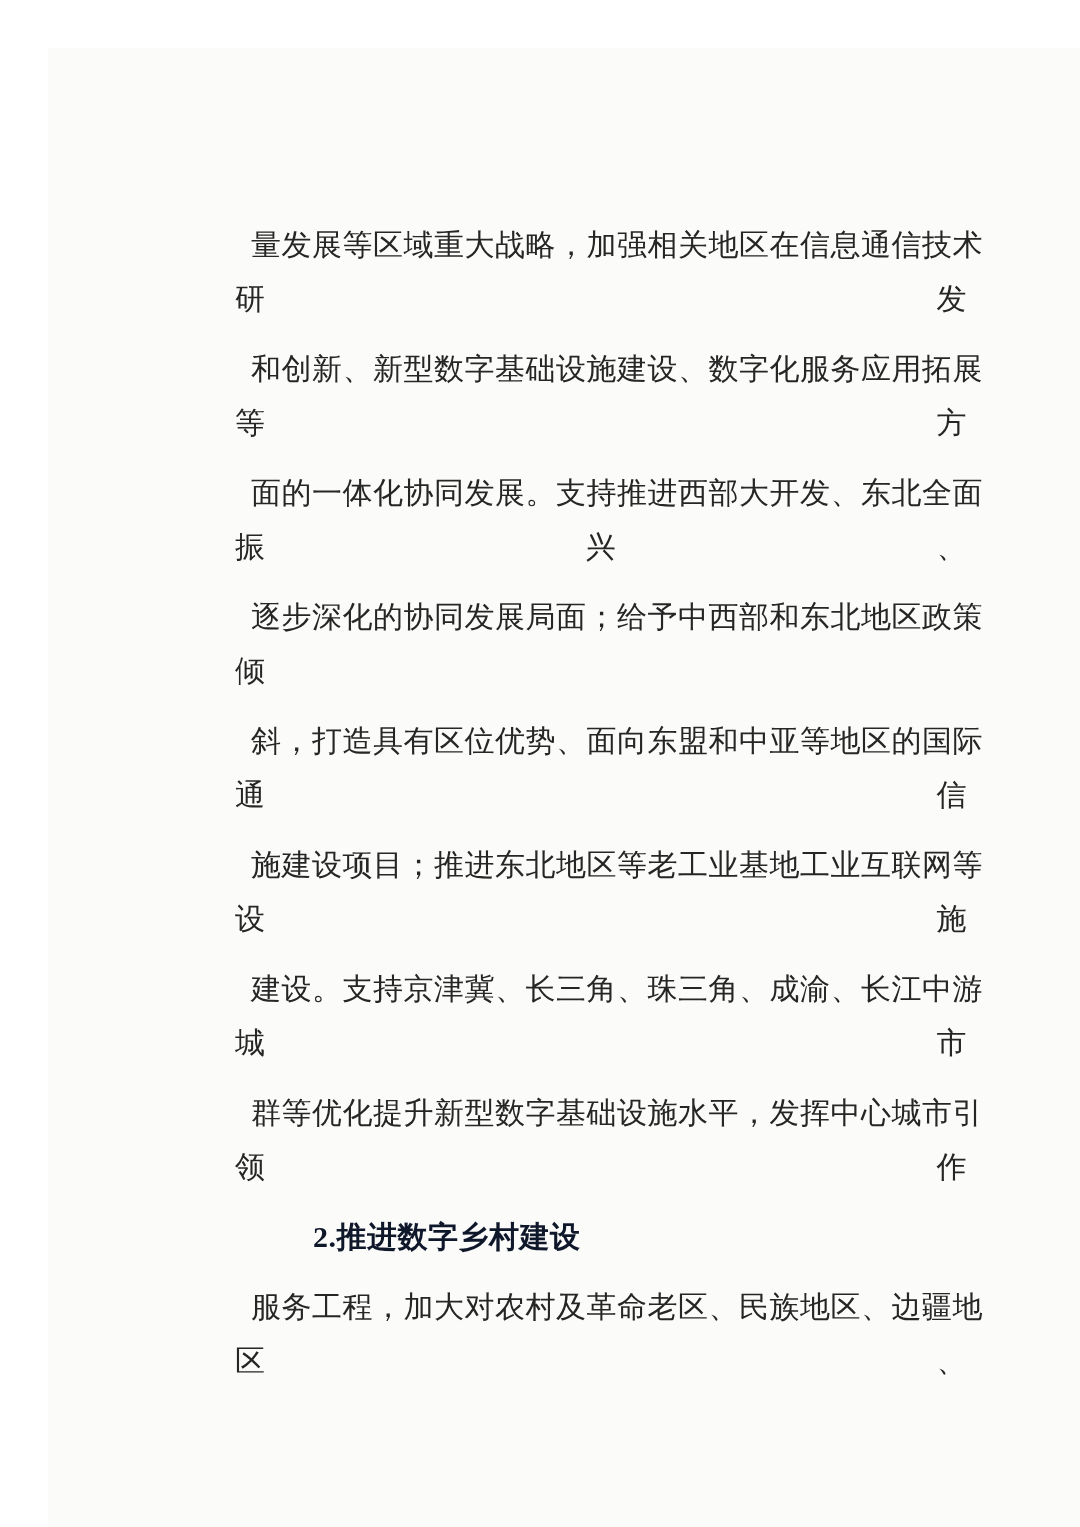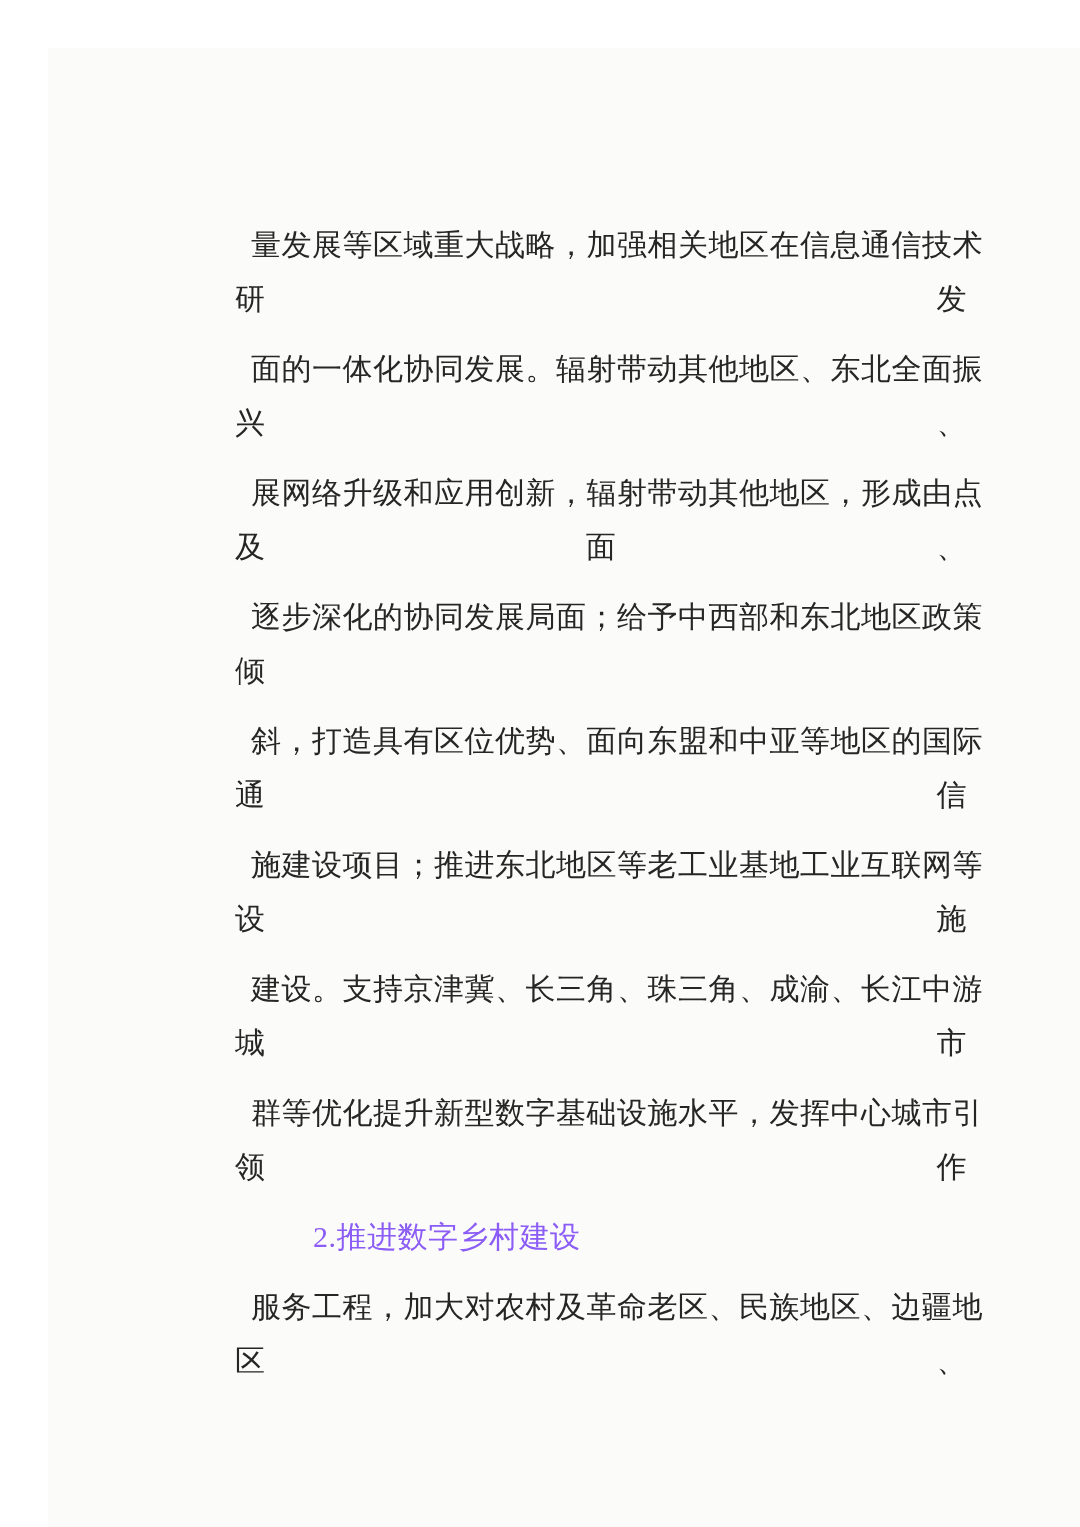--- a/index.html
+++ b/index.html
@@ -29,41 +29,41 @@
     text-align: justify;
     white-space: normal;
   }
   .line.fill {
     text-align-last: justify;
   }
   .line.indent {
     text-indent: 62px;
   }
   .seg.bold {
-    font-weight: 400;
-    color: #8b5cf6;
+    font-weight: 700;
+    color: #0f172a;
   }
   .page-number {
     position: absolute;
     top: 1412px;
     left: 0;
     width: 100%;
     text-align: right;
     font-size: 25px;
     color: #333333;
   }
 </style>
 </head>
 <body>
 
 <div class="page">
   <div class="body-text">
       <div class="line fill"><span class="seg">量发展等区域重大战略，加强相关地区在信息通信技术研发</span></div>
-      <div class="line fill"><span class="seg">面的一体化协同发展。辐射带动其他地区、东北全面振兴、</span></div>
-      <div class="line fill"><span class="seg">展网络升级和应用创新，辐射带动其他地区，形成由点及面、</span></div>
+      <div class="line fill"><span class="seg">和创新、新型数字基础设施建设、数字化服务应用拓展等方</span></div>
+      <div class="line fill"><span class="seg">面的一体化协同发展。支持推进西部大开发、东北全面振兴、</span></div>
       <div class="line fill"><span class="seg">逐步深化的协同发展局面；给予中西部和东北地区政策倾</span></div>
       <div class="line fill"><span class="seg">斜，打造具有区位优势、面向东盟和中亚等地区的国际通信</span></div>
       <div class="line fill"><span class="seg">施建设项目；推进东北地区等老工业基地工业互联网等设施</span></div>
       <div class="line fill"><span class="seg">建设。支持京津冀、长三角、珠三角、成渝、长江中游城市</span></div>
       <div class="line fill"><span class="seg">群等优化提升新型数字基础设施水平，发挥中心城市引领作</span></div>
       <div class="line indent"><span class="seg bold">2.推进数字乡村建设</span></div>
       <div class="line fill"><span class="seg">服务工程，加大对农村及革命老区、民族地区、边疆地区、</span></div>
     </div>
   <div class="page-number">44</div>
 </div>

